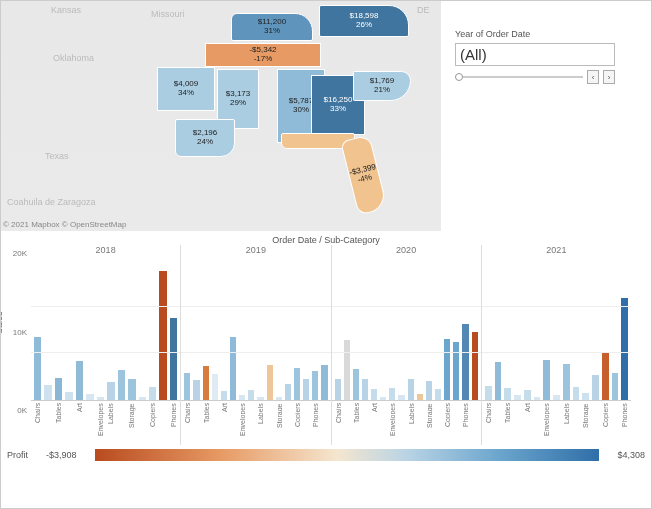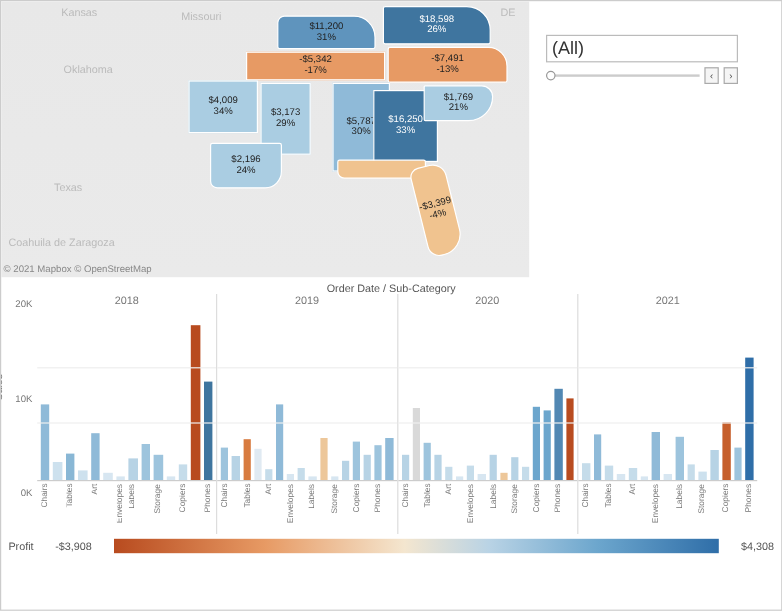--- a/index.html
+++ b/index.html
@@ -49,24 +49,20 @@
         <span>31%</span>
       </div>
     <div class="state" style="left:318px;top:4px;width:90px;height:32px;background:#3f759f;color:#fff;border-radius:2px 20px 2px 2px">
         <span>$18,598</span>
         <span>26%</span>
       </div>
     <div class="state" style="left:204px;top:42px;width:116px;height:24px;background:#e79a64">
         <span>-$5,342</span>
         <span>-17%</span>
       </div>
-    <div class="state" style="left:322px;top:38px;width:100px;height:30px;background:#e79a64;border-radius:2px 16px 2px 2px">
-        <span>-$7,491</span>
-        <span>-13%</span>
-      </div>
     <div class="state" style="left:156px;top:66px;width:58px;height:44px;background:#aacde2">
         <span>$4,009</span>
         <span>34%</span>
       </div>
     <div class="state" style="left:216px;top:68px;width:42px;height:60px;background:#aacde2">
         <span>$3,173</span>
         <span>29%</span>
       </div>
     <div class="state" style="left:276px;top:68px;width:48px;height:74px;background:#8fbad8">
         <span>$5,787</span>
@@ -87,20 +83,21 @@
     <div class="state" style="left:280px;top:132px;width:74px;height:16px;background:#f0c38f;border-radius:2px 2px 10px 6px"></div>
     <div class="state" style="left:348px;top:136px;width:30px;height:76px;background:#f0c38f;border-radius:8px 12px 18px 10px;transform:rotate(-14deg)">
         <span>-$3,399</span>
         <span>-4%</span>
       </div>
 
     <div class="attrib">© 2021 Mapbox © OpenStreetMap</div>
   </div>
 
   <div class="filter-panel">
+    <div class="filter-title">Year of Order Date</div>
     <div class="filter-box">(All)</div>
     <div class="slider-row">
       <div class="slider-track">
           <div class="slider-thumb"></div>
         </div>
       <div class="stepbtn">‹</div>
       <div class="stepbtn">›</div>
     </div>
   </div>
 </div>

